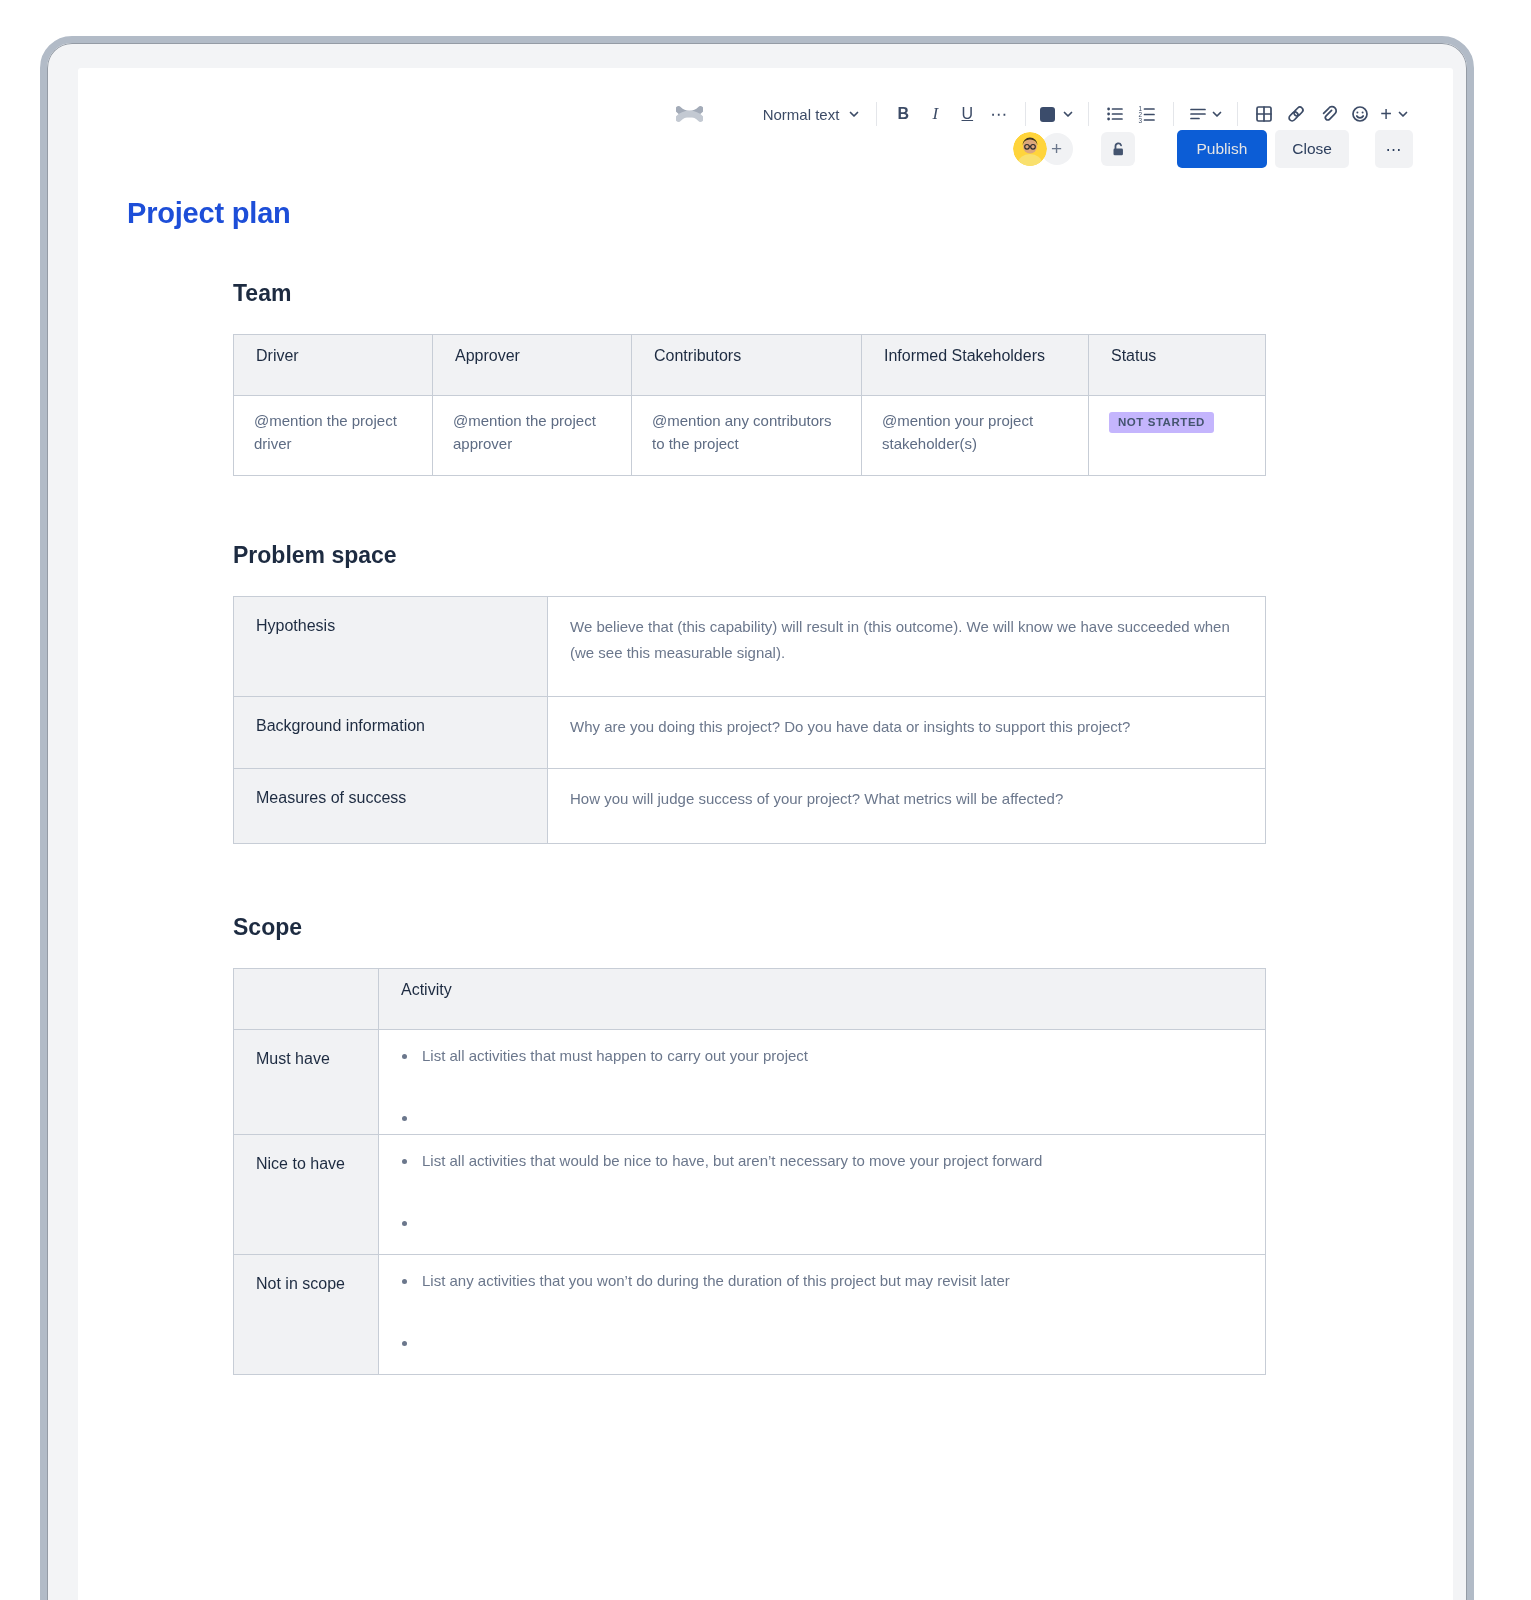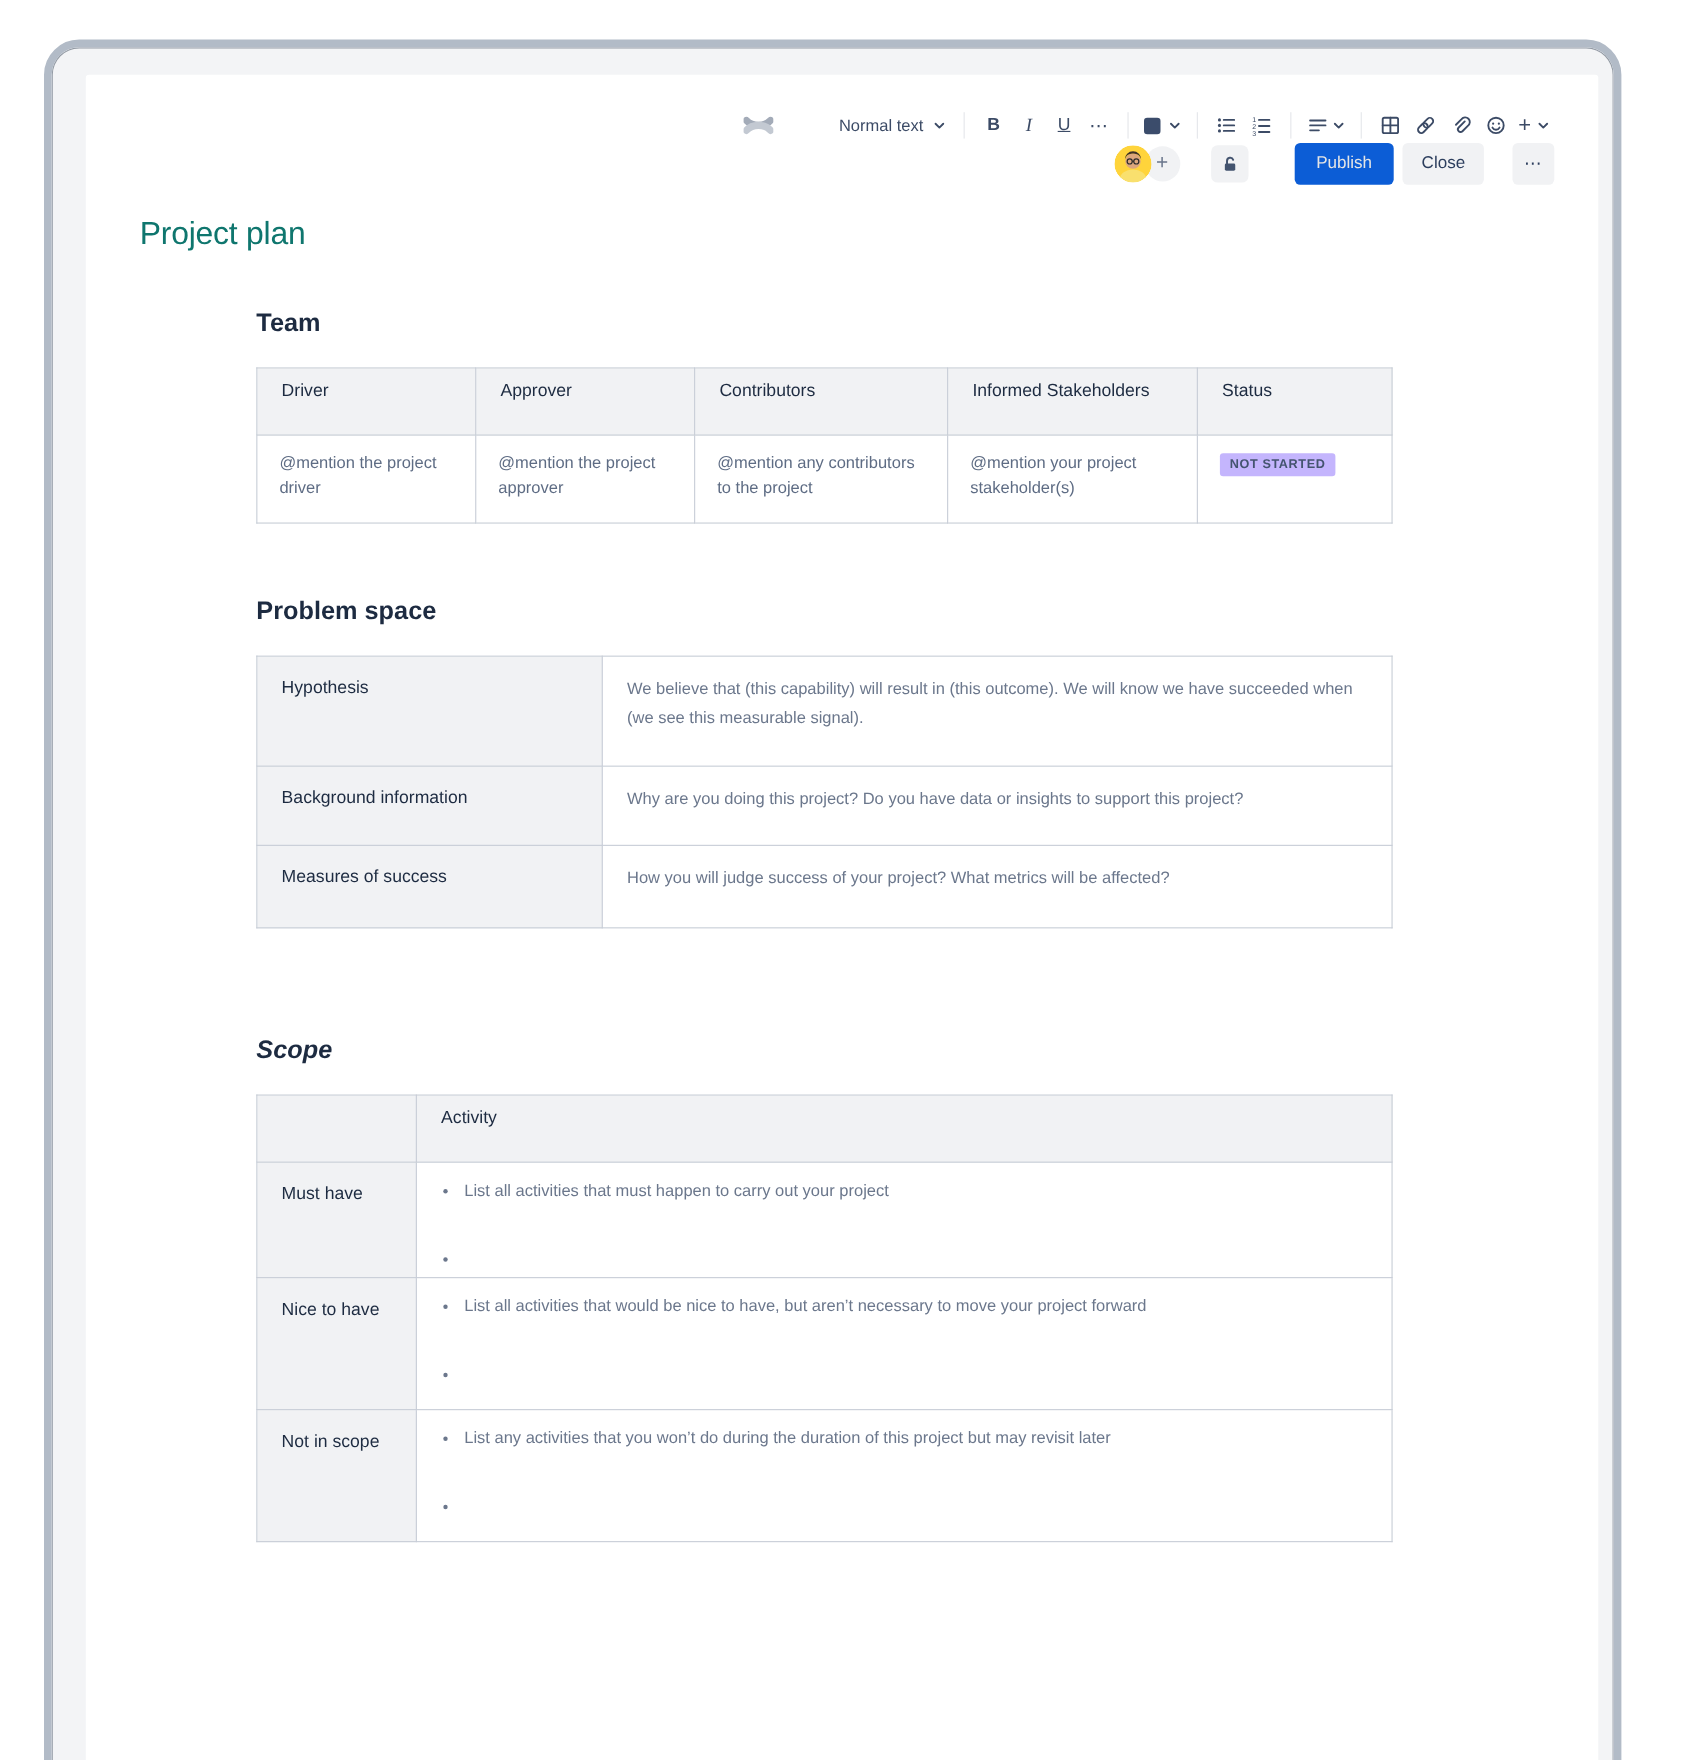--- a/index.html
+++ b/index.html
@@ -35,24 +35,24 @@
     background:#f1f2f4;color:#6b778c;font-size:19px;display:flex;align-items:center;justify-content:center;z-index:1;cursor:pointer;}
   .lock-btn{width:34px;height:34px;border-radius:6px;background:#f1f2f4;display:flex;
     align-items:center;justify-content:center;margin-right:42px;border:none;cursor:pointer;}
   .btn{height:38px;border:none;border-radius:5px;font-size:15.5px;font-family:inherit;
     display:flex;align-items:center;justify-content:center;cursor:pointer;}
   .btn-publish{background:#0c5dd6;color:#e5e5e5;padding:0 20px;margin-right:8px;font-weight:400;}
   .btn-close{background:#f1f2f4;color:#2c3e5d;padding:0 17px;margin-right:26px;}
   .btn-dots{background:#f1f2f4;color:#2c3e5d;width:38px;font-size:16px;letter-spacing:1px;}
 
   
-  .page-title{margin:60px 0 0 49px;font-size:29px;line-height:34px;font-weight:400;
-    color:#0f766e;letter-spacing:-.2px;}
+  .page-title{margin:60px 0 0 49px;font-size:29px;line-height:34px;font-weight:700;
+    color:#1d4ed8;letter-spacing:-.2px;}
   .section-heading{margin:0 0 0 155px;font-size:23px;line-height:30px;font-weight:600;color:#1d2b41;}
-  .mt-team{margin-top:48px;} .mt-problem{margin-top:64px;} .mt-scope{margin-top:95px;font-style:italic;}
+  .mt-team{margin-top:48px;} .mt-problem{margin-top:64px;} .mt-scope{margin-top:68px;}
 
   table{border-collapse:collapse;table-layout:fixed;margin-left:155px;width:1032px;}
   .mt-table{margin-top:26px;}
   th,td{border:1px solid #c7cdd6;text-align:left;vertical-align:top;}
   th{background:#f1f2f4;font-weight:500;font-size:16px;color:#1d2b41;padding:12px 12px 12px 22px;height:61px;}
   td{font-size:15px;color:#5e6c84;padding:13px 14px 10px 20px;line-height:1.55;}
   td.label-cell{background:#f1f2f4;color:#1d2b41;font-size:16px;padding:17px 12px 12px 22px;}
   td.hint-cell{color:#6b778c;padding:17px 20px 12px 22px;line-height:1.75;}
 
   .badge{display:inline-block;background:#c4b5fd;color:#44546f;font-size:11.5px;font-weight:700;

